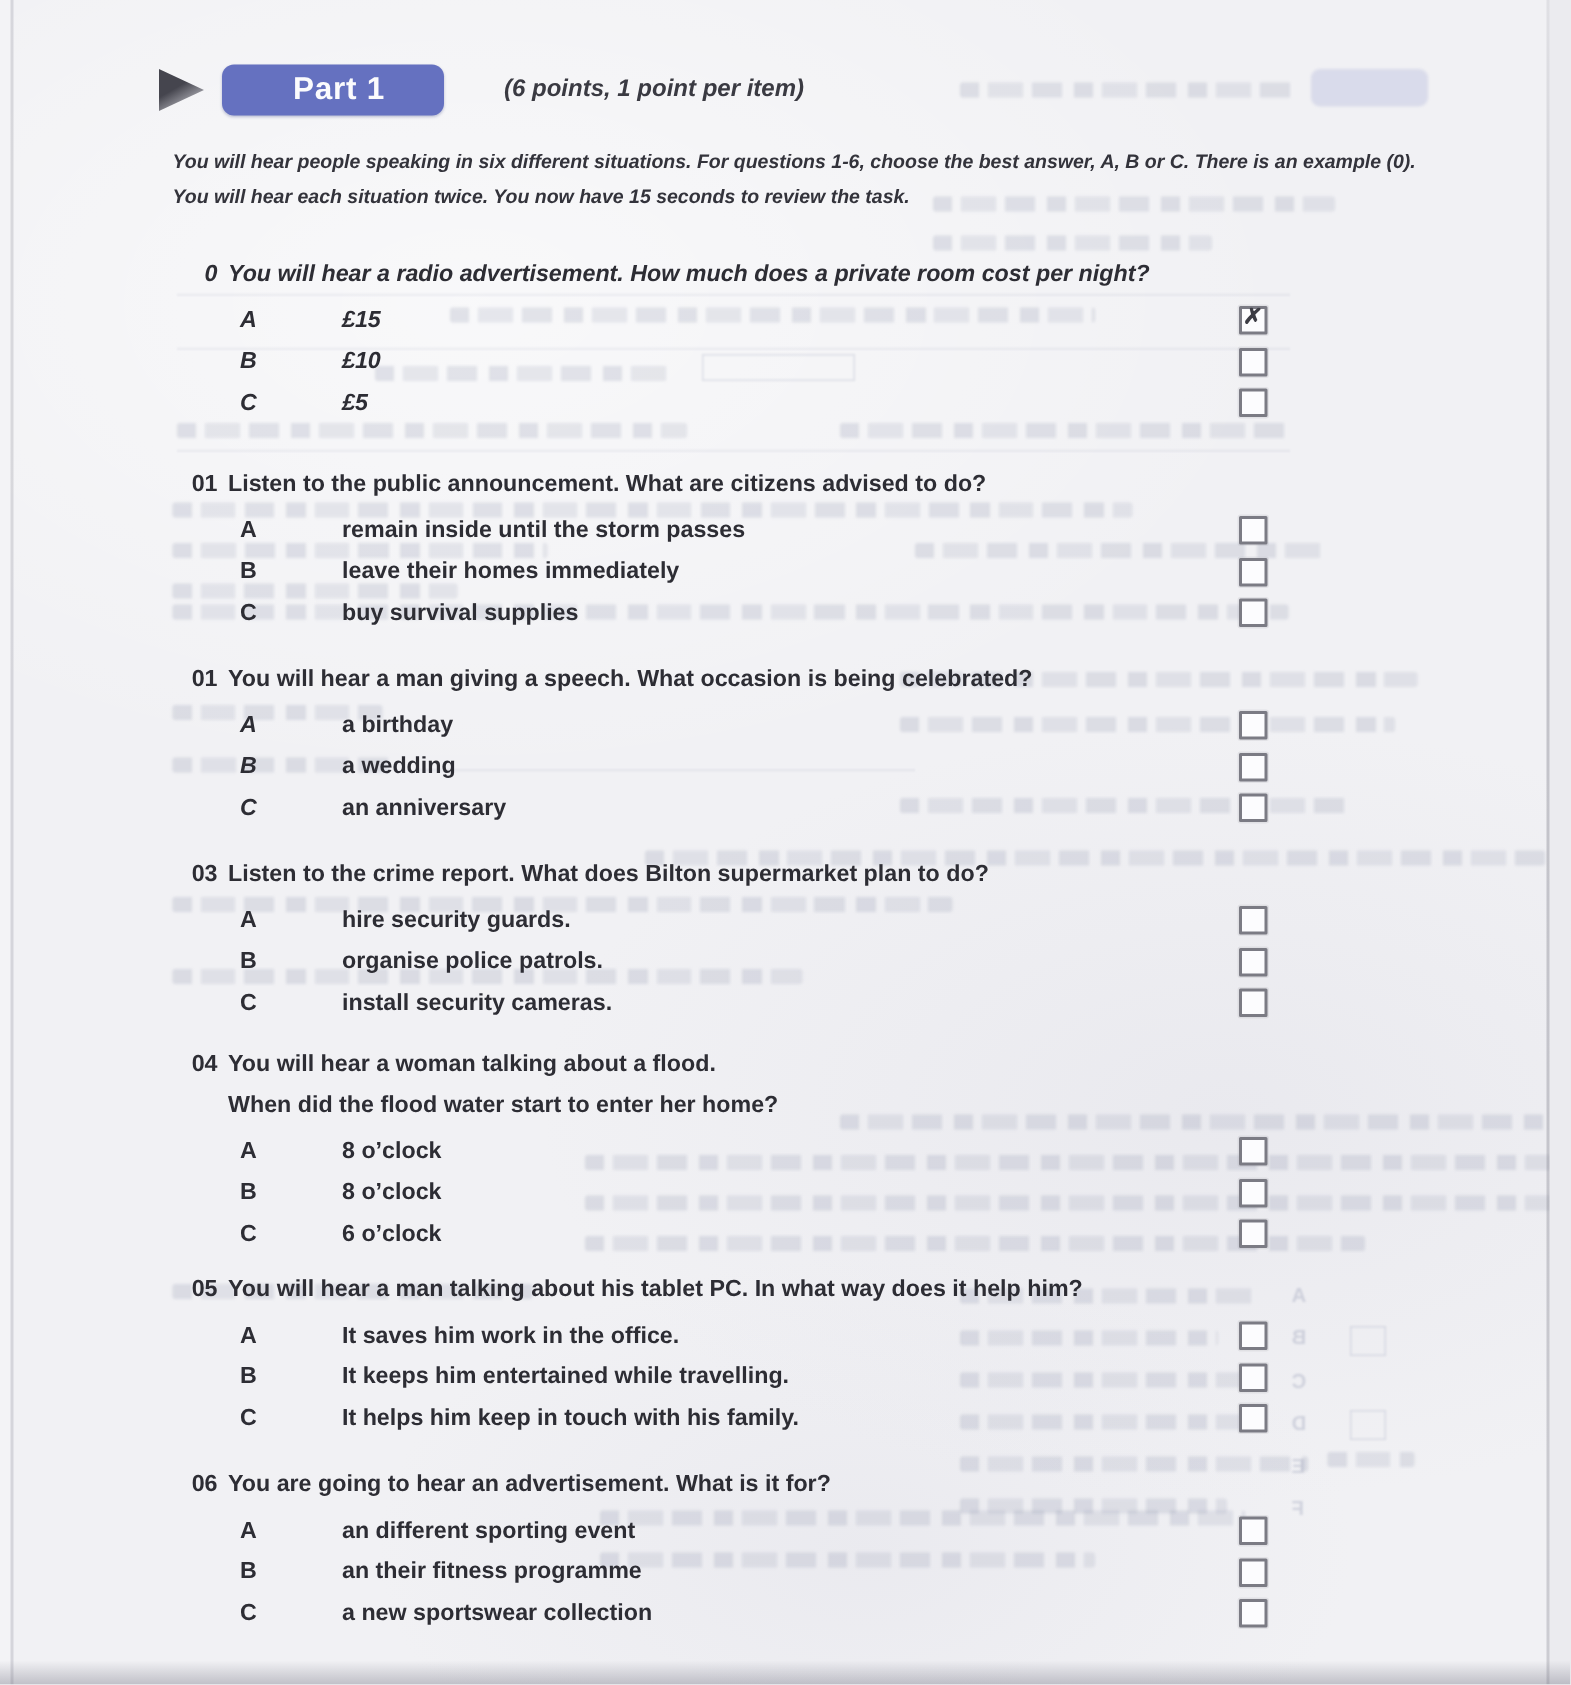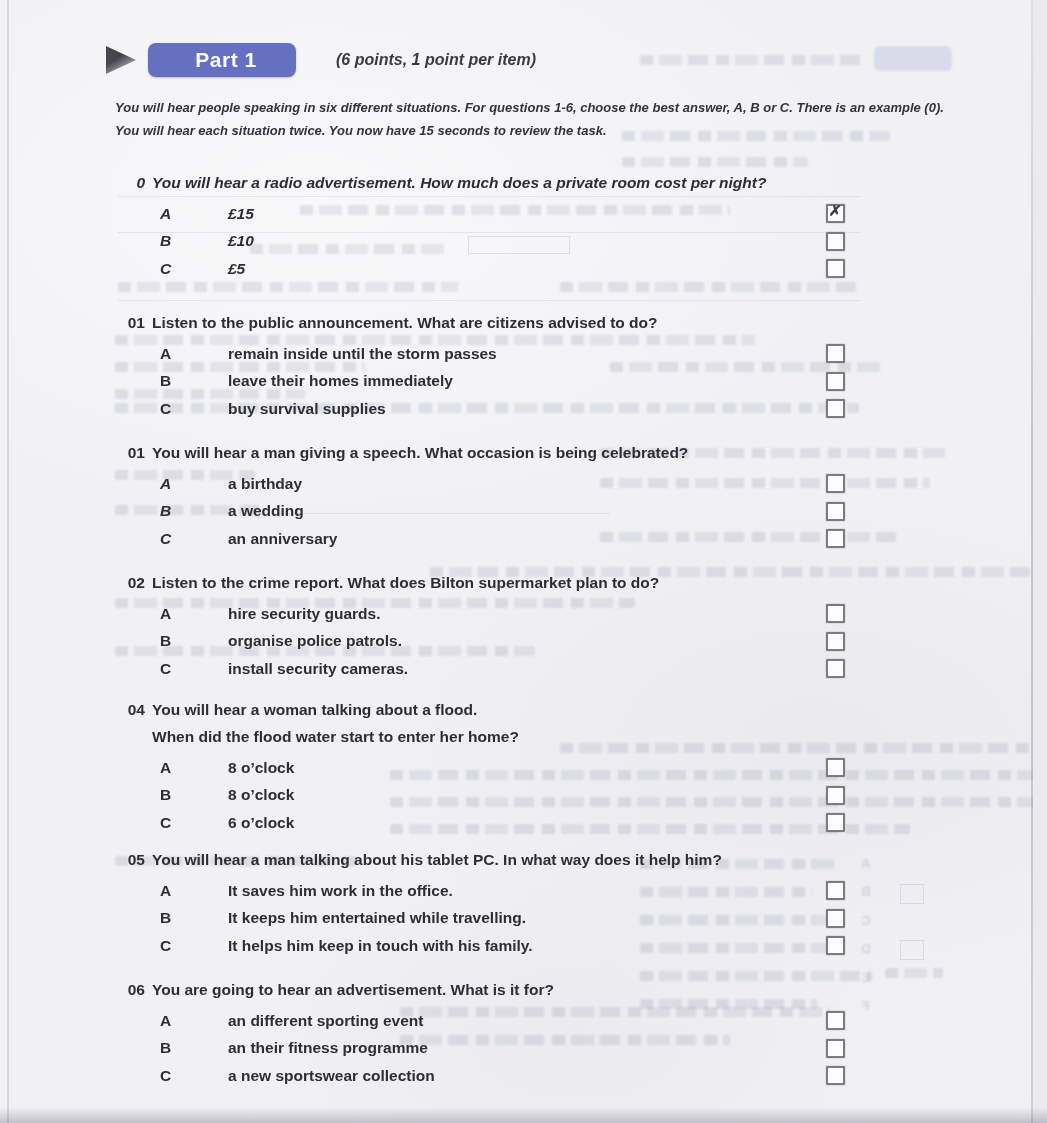--- a/index.html
+++ b/index.html
@@ -202,21 +202,21 @@
           </div>
           <div class="opt">
             <span class="opt-letter">C</span>
             <span class="opt-text">an anniversary</span>
             <span class="checkbox"></span>
           </div>
         </div>
       </div>
       <div class="q-block" style="top: 572px;">
         <div class="q-head">
-          <span class="q-num">02</span>
+          <span class="q-num">03</span>
           <div class="q-text-wrap">
             <div class="q-text">Listen to the crime report. What does Bilton supermarket plan to do?</div>
           </div>
         </div>
         <div class="opts">
           <div class="opt">
             <span class="opt-letter">A</span>
             <span class="opt-text">hire security guards.</span>
             <span class="checkbox"></span>
           </div>

